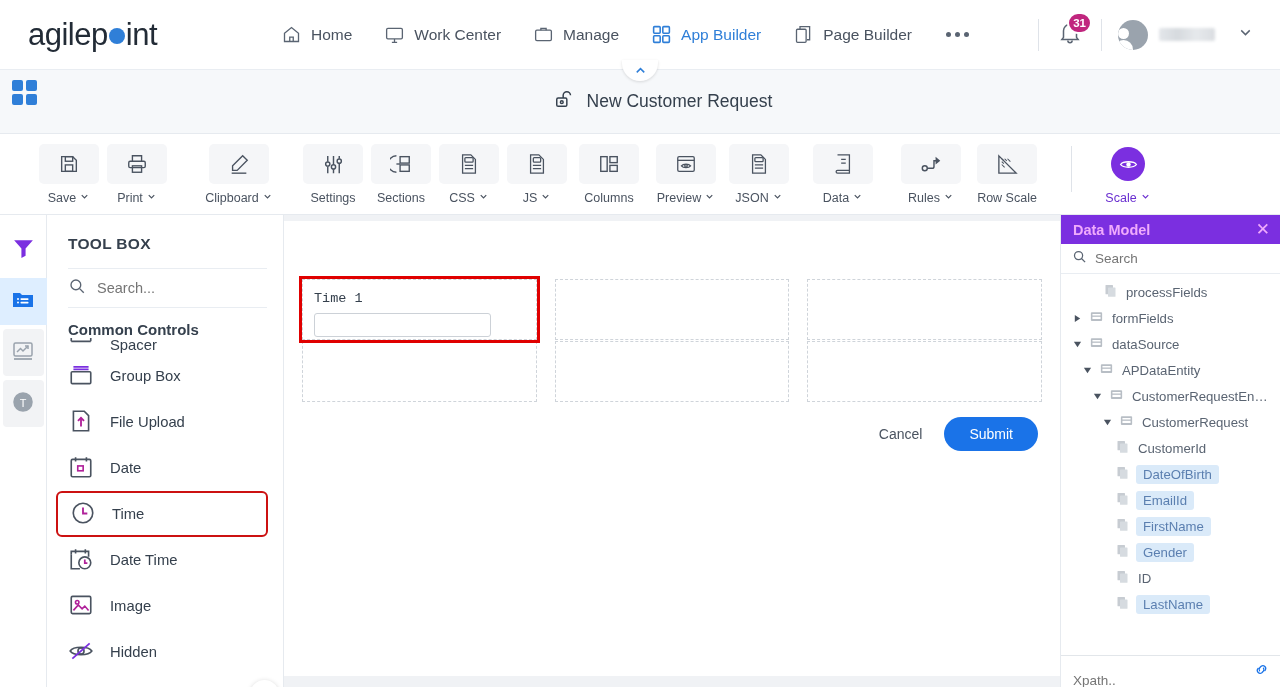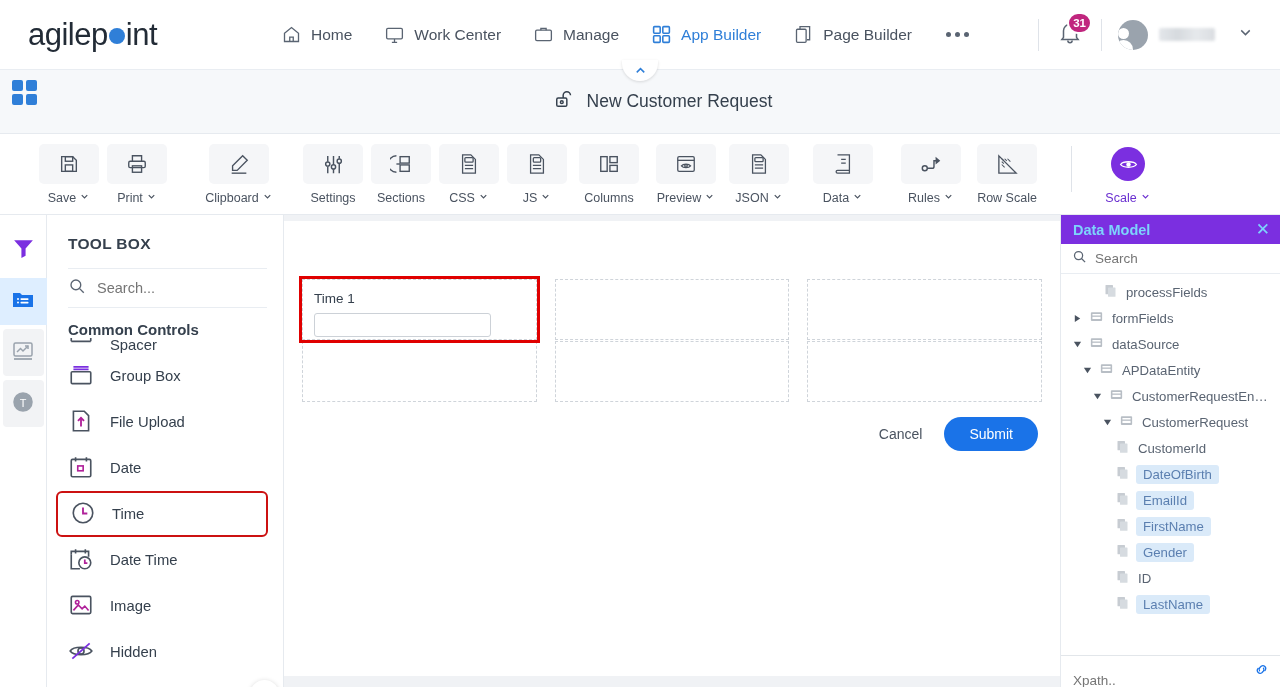--- a/index.html
+++ b/index.html
@@ -151,21 +151,21 @@
     display: flex; align-items: center; justify-content: center; cursor: pointer; z-index: 9;
   }
 
   
   .canvas {
     position: absolute; left: 284px; top: 0; width: 776px; height: 472px;
     background: #f0f2f5; padding: 6px 0 0 0;
   }
   .form-card { position: absolute; left: 0; top: 6px; width: 776px; height: 455px; background: #fff; }
   .grid-rows { position: absolute; left: 18px; top: 58px; width: 740px; }
-  .grow { display: flex; gap: 18px; }
+  .grow { display: flex; gap: 18px; font-family: Liberation Mono, monospace; }
   .cell {
     width: 244px; height: 61px; border: 1px dashed #cfd4da; position: relative; background: #fff;
   }
   .cell.selected { outline: 3px solid #e00000; outline-offset: 0px; z-index: 2; }
   .cell-label { position: absolute; left: 11px; top: 11px; font-size: 13.5px; color: #35404d; }
   .cell-input {
     position: absolute; left: 11px; top: 33px; width: 177px; height: 24px;
     border: 1px solid #ccd1d7; border-radius: 3px; background: #fff;
   }
   .form-actions {
@@ -178,21 +178,21 @@
     padding: 9px 25px; font-size: 14px; cursor: pointer;
     font-family: "Liberation Sans", sans-serif;
   }
 
   
   .dmpanel {
     position: absolute; left: 1060px; top: 0; width: 220px; height: 472px;
     background: #fff; border-left: 1px solid #e6eaef;
   }
   .dm-head {
-    height: 29px; background: #7b2fe0; color: #7dd3fc;
+    height: 29px; background: #7b2fe0; color: #f0abfc;
     display: flex; align-items: center; justify-content: space-between;
     padding: 0 10px 0 12px; font-size: 14.5px; font-weight: 700;
   }
   .dm-close { cursor: pointer; font-size: 17px; line-height: 1; font-weight: 400; }
   .dm-search {
     height: 30px; display: flex; align-items: center; gap: 8px; padding-left: 11px;
     border-bottom: 1px solid #e9edf2;
   }
   .dm-search input {
     border: 0; outline: 0; font-size: 13.5px; color: #7c858f; width: 150px;

